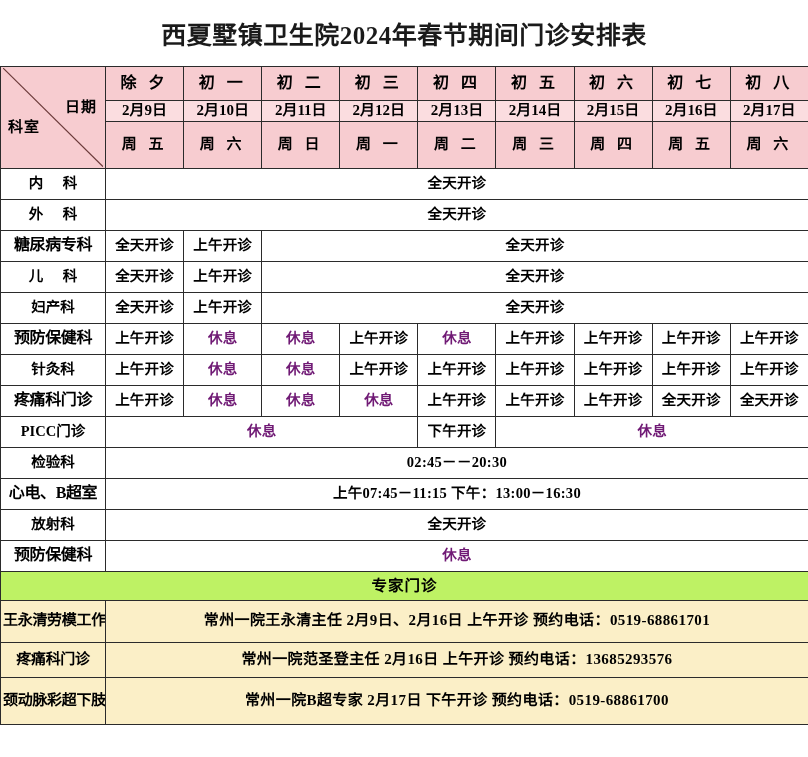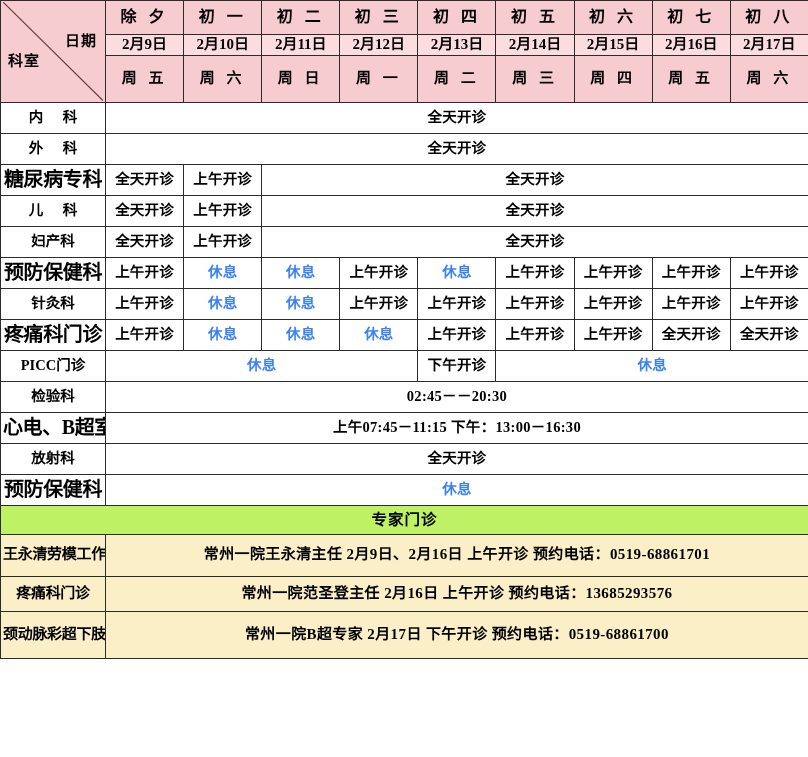--- a/index.html
+++ b/index.html
@@ -105,24 +105,24 @@
 
   
   tr.body-row td { height: 31px; }
   td.dept-name {
     font-size: 15px;
     font-weight: bold;
     letter-spacing: 0px;
     margin-left: 8px;
   }
   td.dept-name.spaced { letter-spacing: 8px; text-indent: 8px; }
-  td.dept-name.tight  { letter-spacing: -0.4px; font-size: 20px; }
+  td.dept-name.tight  { letter-spacing: -0.4px; font-size: 16px; }
 
   td.val { font-size: 14.5px; font-weight: bold; letter-spacing: 0.2px; }
-  td.rest { color: #3b82f6; }
+  td.rest { color: #701a75; }
   td.time { font-size: 15px; letter-spacing: 0.3px; }
 
   
   tr.expert-header td {
     background: #bef264;
     height: 29px;
     font-size: 15.5px;
     font-weight: bold;
     letter-spacing: 1px;
   }
@@ -144,20 +144,23 @@
   }
   tr.expert-r1 td { height: 42px; }
   tr.expert-r2 td { height: 35px; }
   tr.expert-r3 td { height: 47px; }
 </style>
 </head>
 <body>
 
 <div id="page">
 
+  <div class="title-bar">
+    <div class="title-text">西夏墅镇卫生院2024年春节期间门诊安排表</div>
+  </div>
 
   <table class="sched">
     <colgroup>
       <col class="c-dept">
       <col class="c-day">
         <col class="c-day">
         <col class="c-day">
         <col class="c-day">
         <col class="c-day">
       <col class="c-day">

